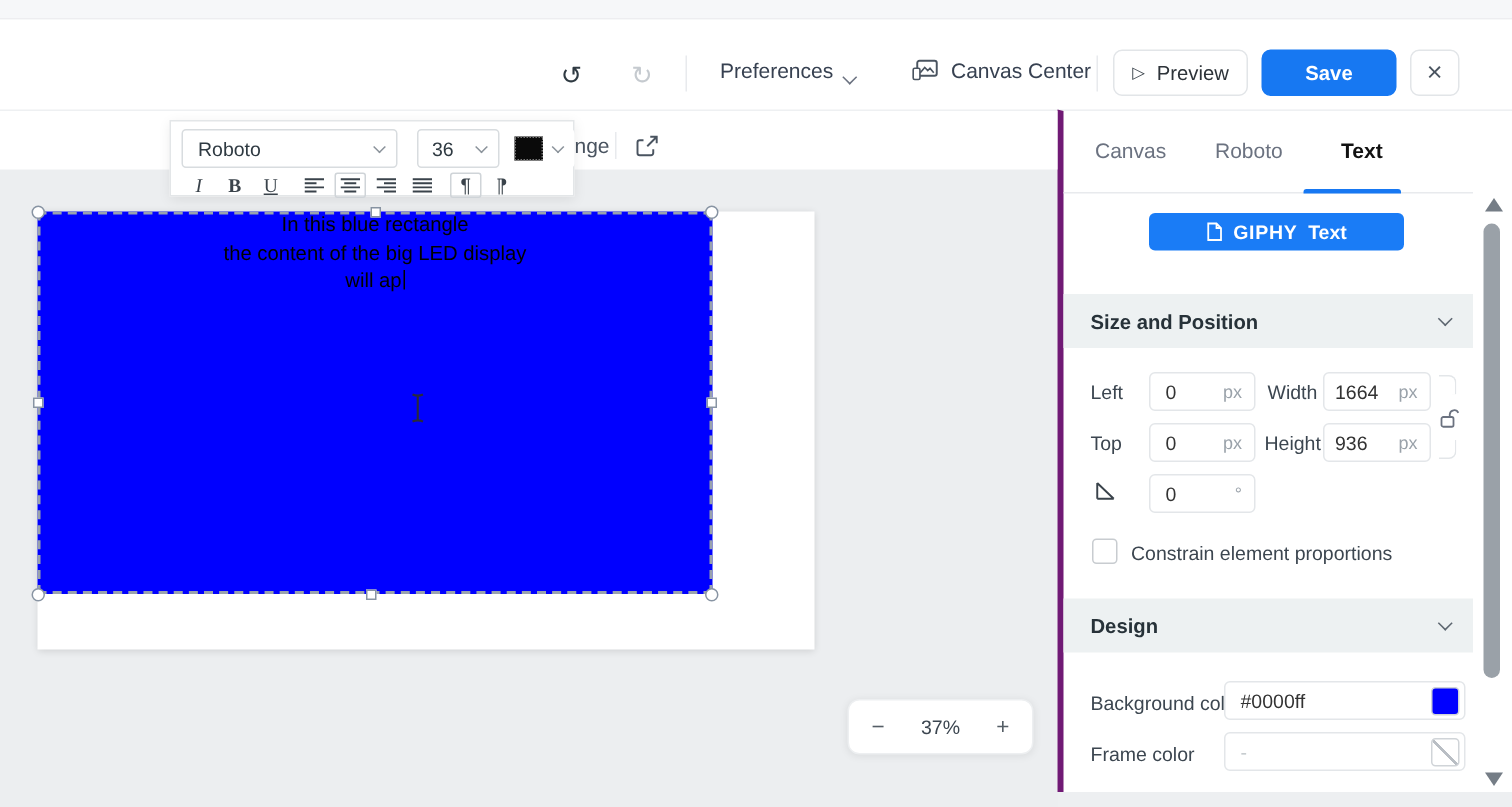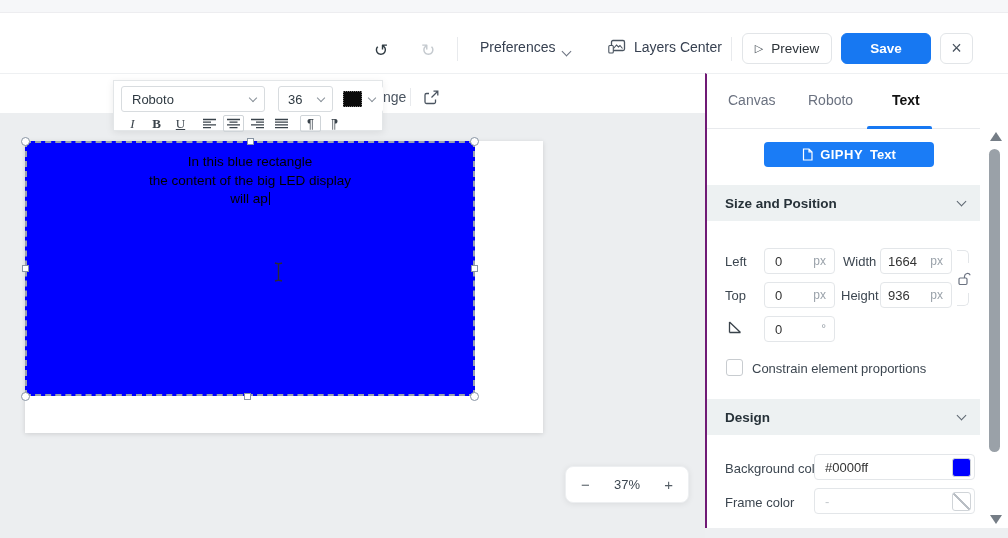--- a/index.html
+++ b/index.html
@@ -41,36 +41,36 @@
           color:#3a434b; background:none; border:1px solid transparent; cursor:pointer;
           font-family:"Liberation Serif", serif; }
   .tbtn.active { border:1px solid #cfd4d8; border-radius:2px; }
   .tbtn svg { display:block; }
 
   
   .canvas-area { left:0; top:113px; width:705px; height:425px; background:#eceef0; }
   .artboard { left:25px; top:141px; width:518px; height:292px; background:#fff; box-shadow:0 1px 5px rgba(0,0,0,.13); }
   .element { left:25px; top:141px; width:450px; height:255px; background:#0000ff;
              border:2px dashed #99a2ad; z-index:3; }
-  .el-text { width:100%; padding-top:12px; text-align:center; font-size:13.5px; line-height:18.5px; color:#000; margin-top:-2px; }
+  .el-text { width:100%; padding-top:0px; text-align:center; font-size:13.5px; line-height:18.5px; color:#000; margin-top:-2px; }
   .caret { display:inline-block; width:1px; height:13px; background:#000; vertical-align:-2px; margin-left:1px; }
   .handle { position:absolute; background:#fff; border:1px solid #8894a3; z-index:6; }
   .h-circle { width:9px; height:9px; border-radius:50%; }
   .h-square { width:7px; height:7px; }
   .ibeam { left:272px; top:261px; z-index:7; }
 
   
   .zoom-pill { left:565px; top:466px; width:124px; height:37px; background:#fff; border-radius:8px;
                border:1px solid #edeff1; box-shadow:0 1px 6px rgba(0,0,0,.08);
                display:flex; align-items:center; justify-content:space-between; padding:0 15px; z-index:4; }
   .zoom-pill .zbtn { font-size:15px; color:#555e66; background:none; border:none; cursor:pointer; }
   .zoom-pill .zlevel { font-size:13px; color:#3c4650; }
 
   
-  .panel { left:705px; top:73px; width:303px; height:455px; background:#fff; border-left:2px solid #701a75; border-top:1px solid #eef0f2; }
+  .panel { left:705px; top:73px; width:303px; height:455px; background:#fff; border-left:4px solid #701a75; border-top:1px solid #eef0f2; }
   .tabs { position:absolute; left:0; top:0; width:273px; height:55px; border-bottom:1px solid #e8eaed; }
   .tab { position:absolute; top:18px; font-size:14px; color:#6b7280; cursor:pointer; background:none; border:none; }
   .tab.active { color:#111; font-weight:bold; }
   .tab-underline { position:absolute; left:160px; top:52px; width:65px; height:3px; background:#1778f2; border-radius:2px 2px 0 0; }
   .giphy-btn { position:absolute; left:57px; top:68px; width:170px; height:25px; background:#1a7cf6; border:none;
                border-radius:4px; display:flex; align-items:center; justify-content:center; gap:7px; cursor:pointer; }
   .giphy-brand { color:#fff; font-weight:bold; font-size:13px; letter-spacing:.5px; }
   .giphy-word { color:#fff; font-size:13px; font-weight:bold; }
   .section-hd { position:absolute; left:0; width:273px; height:36px; background:#edf1f2;
                 display:flex; align-items:center; padding:0 15px 0 18px; cursor:pointer; }
@@ -109,21 +109,21 @@
     <span>Preferences</span>
     <span class="chev"></span>
   </button>
 
   <button class="abs menu-item" style="left:608px;top:26px;">
     <svg width="18" height="16" viewBox="0 0 18 16">
       <rect x="3.5" y="1.5" width="13" height="10" rx="1.5" fill="none" stroke="#4a5460" stroke-width="1.3"></rect>
       <path d="M5.5 9.5 L8.5 6 L10.5 8 L12 6.5 L14.5 9.5" fill="none" stroke="#4a5460" stroke-width="1.1"></path>
       <rect x="0.8" y="6.5" width="4.5" height="7.5" rx="1" fill="#fff" stroke="#4a5460" stroke-width="1.1"></rect>
     </svg>
-    <span>Layers Center</span>
+    <span>Canvas Center</span>
   </button>
 
   <div class="abs vdiv" style="left:731px;top:24px;height:24px;"></div>
 
   <button class="abs btn btn-outline" style="left:742px;top:20px;width:90px;height:31px;">
     <span style="font-size:11px;color:#3a434b;">▷</span>
     <span>Preview</span>
   </button>
   <button class="abs btn btn-primary" style="left:841px;top:20px;width:90px;height:31px;">
     <span>Save</span>
@@ -231,21 +231,21 @@
   </div>
 
   <button class="giphy-btn">
     <svg width="11" height="13" viewBox="0 0 11 13">
       <path d="M1.5 1 H7 L10 4 V12 H1.5 Z M7 1 V4 H10" fill="none" stroke="#fff" stroke-width="1.2"></path>
     </svg>
     <span class="giphy-brand">GIPHY</span>
     <span class="giphy-word">Text</span>
   </button>
 
-  <div class="section-hd" style="top:111px;gap:11px;">
+  <div class="section-hd" style="top:122px;gap:11px;">
     <span>Size and Position</span>
     <span class="chev"></span>
   </div>
 
   <span class="flabel" style="left:18px;top:180px;">Left</span>
   <div class="fbox" style="left:57px;top:174px;width:71px;">
     <input value="0" style="">
     <span class="unit">px</span>
   </div>
   <span class="flabel" style="left:136px;top:180px;">Width</span>

